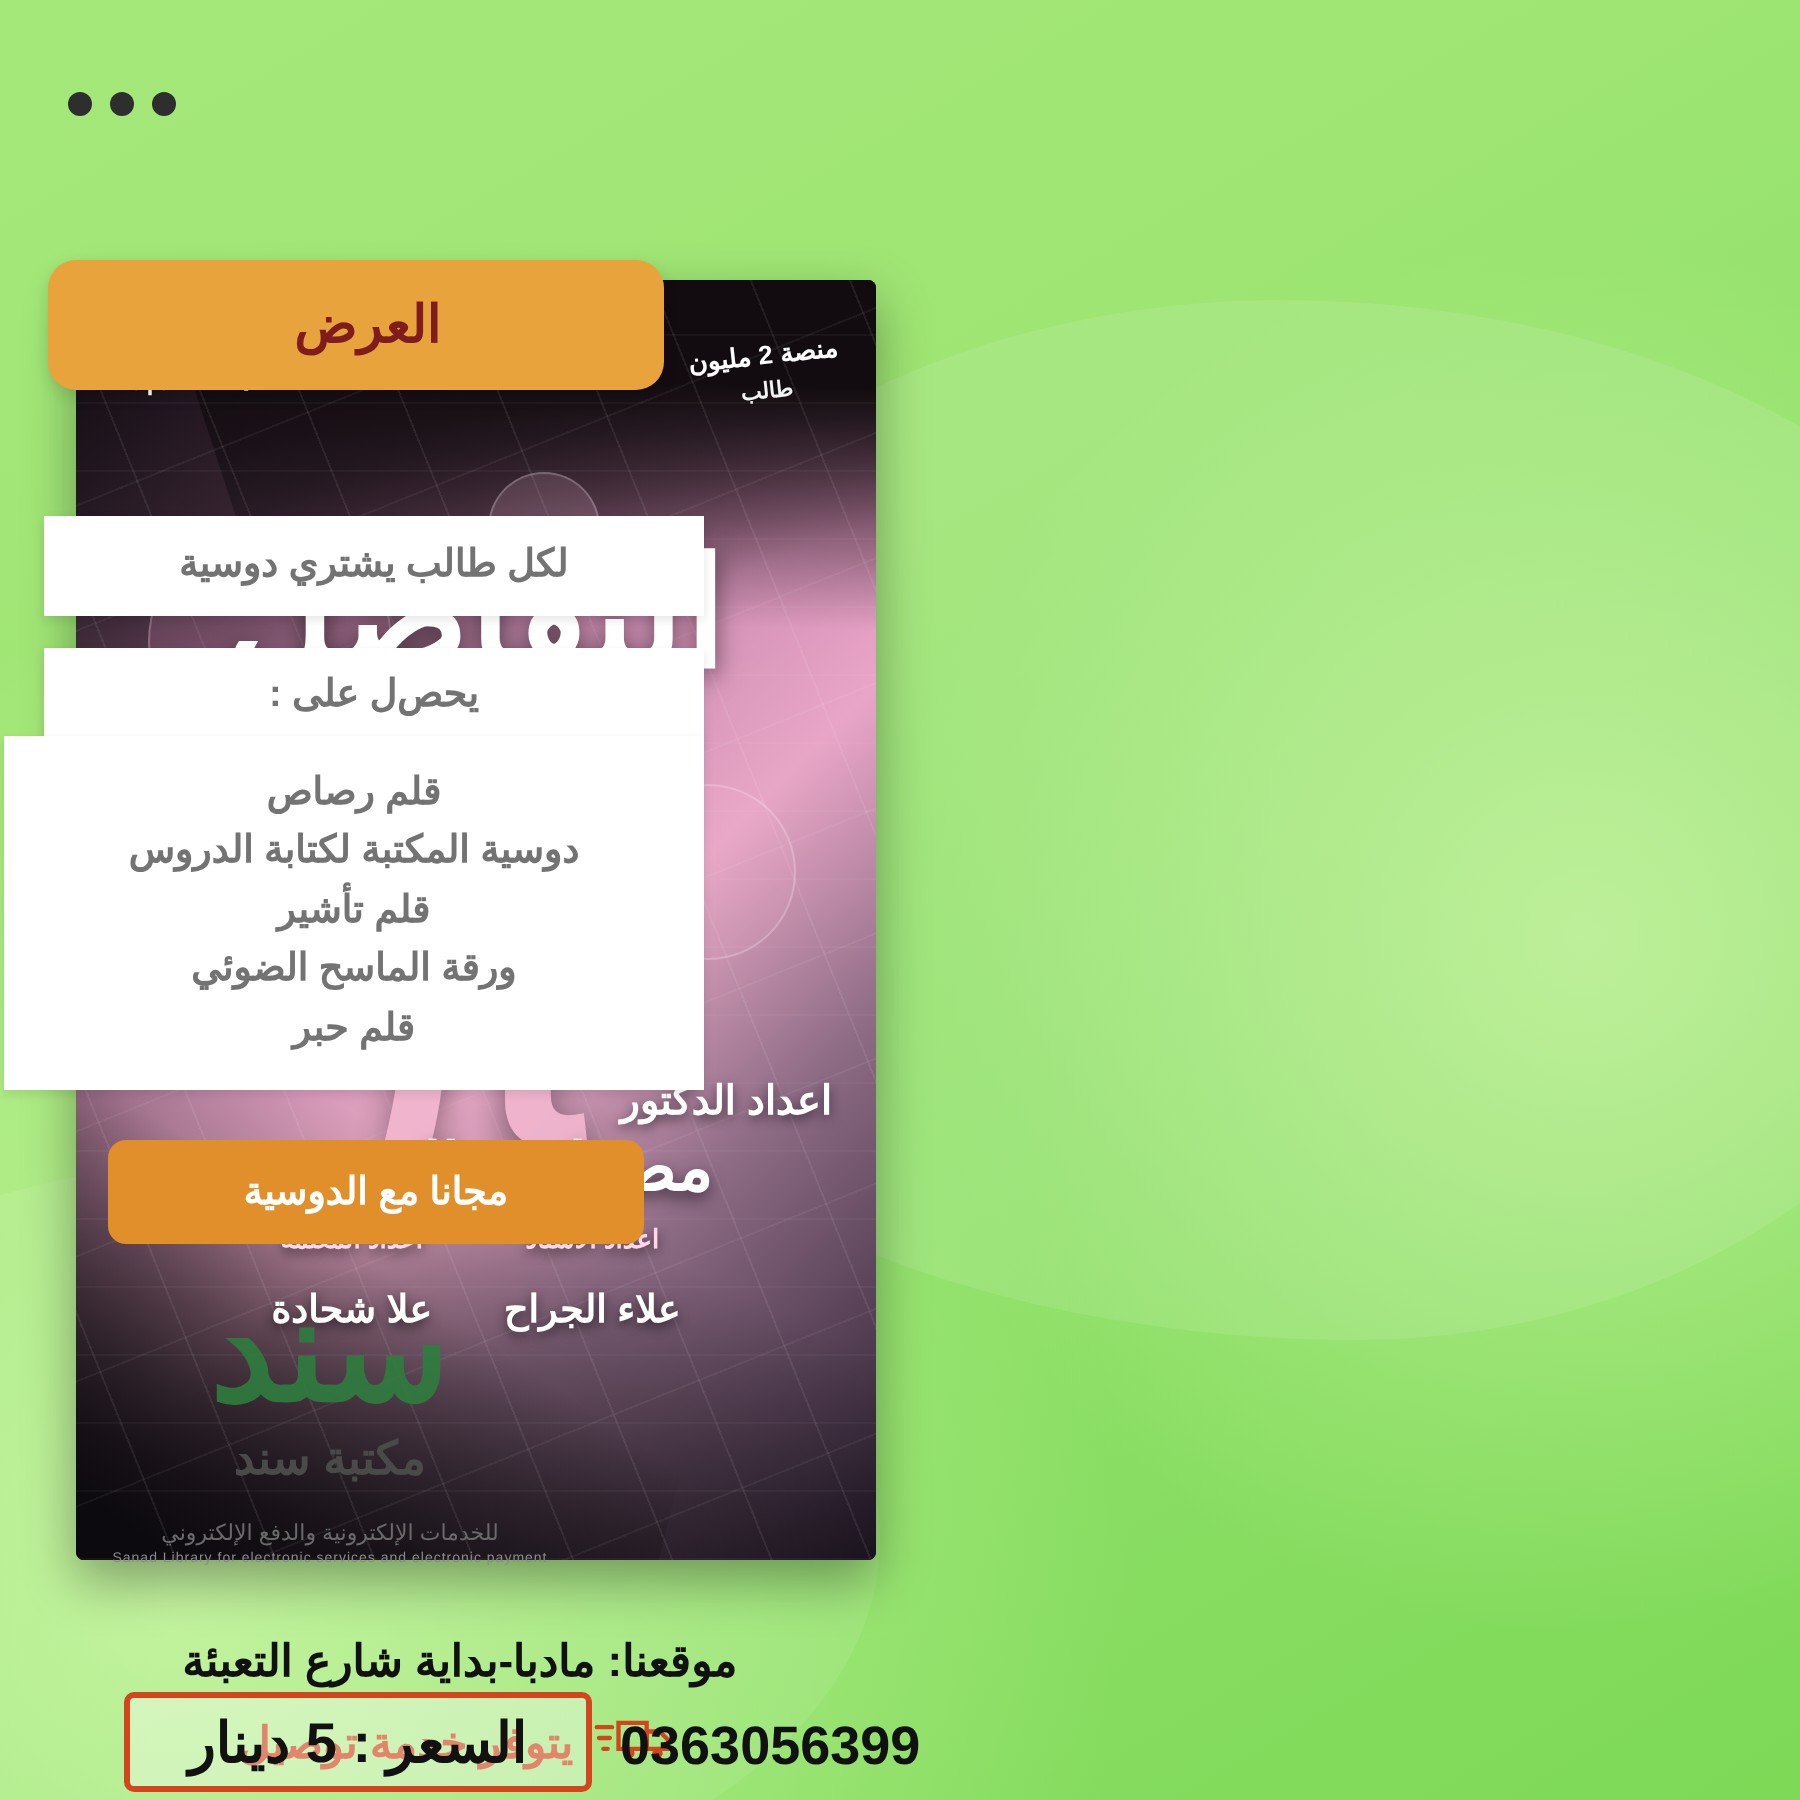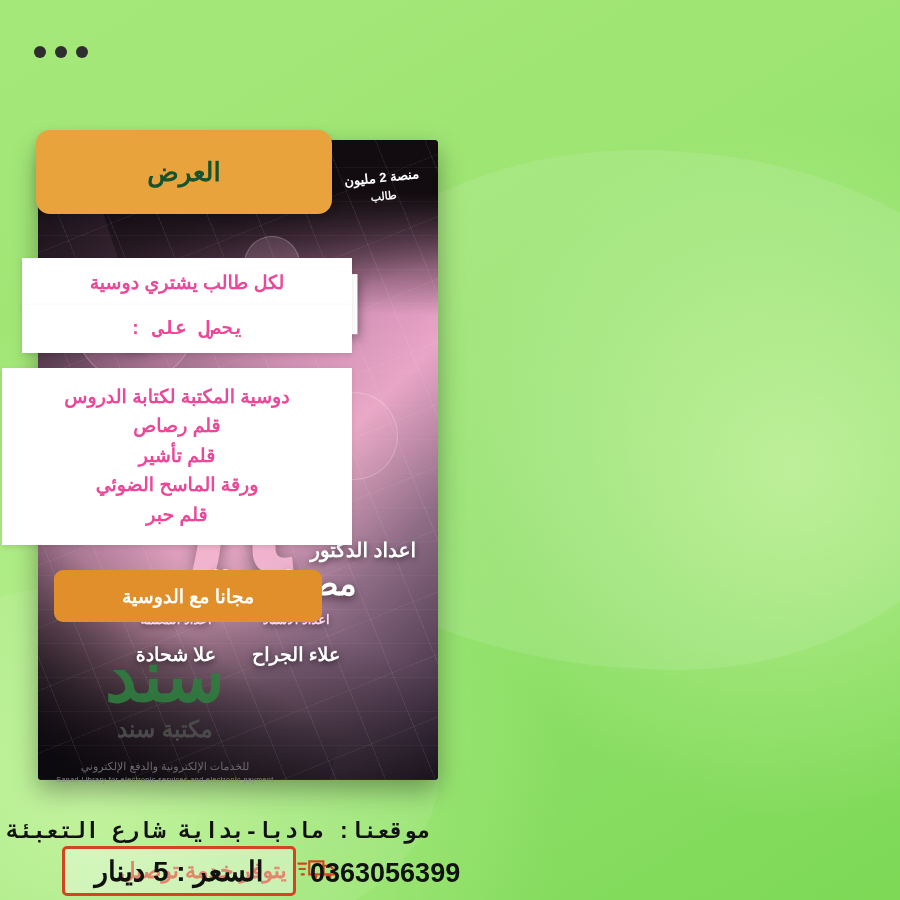--- a/index.html
+++ b/index.html
@@ -260,55 +260,55 @@
   }
   .credit .role { font-size: 13px; font-weight: bold; }
   .credit .name { font-size: 19px; font-weight: bold; margin-top: 16px; color: #ffffff; }
 
   
   .offer-btn {
     position: absolute;
     right: 568px;
     top: 130px;
     width: 296px;
-    height: 84px;
+    height: 65px;
     border-radius: 14px;
     background: #e8a33d;
-    color: #14532d;
+    color: #7f1d1d;
     font-size: 26px;
     font-weight: bold;
     display: flex;
     align-items: center;
     justify-content: center;
     box-shadow: 0 3px 8px rgba(0,0,0,0.12);
     border: none;
+    padding-left: 12px;
   }
 
   .card {
     position: absolute;
     right: 548px;
     width: 330px;
     background: #ffffff;
-    color: #ec4899;
+    color: #737373;
     font-weight: bold;
     text-align: center;
     box-shadow: 0 2px 5px rgba(0,0,0,0.10);
   }
   .card-1 {
     top: 258px;
     height: 50px;
     line-height: 50px;
     font-size: 19px;
   }
   .card-2 {
-    top: 305px;
+    top: 324px;
     height: 48px;
     line-height: 48px;
     font-size: 19px;
-    font-family: Liberation Mono, monospace;
   }
   .card-3 {
     top: 368px;
     padding: 14px 10px 16px;
     font-size: 19px;
     line-height: 1.55;
   }
   .card-3 div { white-space: nowrap; }
 
   .free-btn {
@@ -368,21 +368,20 @@
   .location {
     position: absolute;
     right: 470px;
     top: 818px;
     width: 400px;
     text-align: center;
     font-size: 22px;
     font-weight: bold;
     color: #111;
     white-space: nowrap;
-    font-family: Liberation Mono, monospace;
   }
   .delivery {
     position: absolute;
     right: 470px;
     top: 856px;
     width: 400px;
     display: flex;
     align-items: center;
     justify-content: center;
     gap: 10px;
@@ -479,22 +478,22 @@
       </div>
     </div>
   </div>
 
   <div class="offer-btn">العرض</div>
 
   <div class="card card-1">لكل طالب يشتري دوسية</div>
   <div class="card card-2">يحص‌ل على :</div>
 
   <div class="card card-3">
+    <div>قلم رصاص</div>
     <div>دوسية المكتبة لكتابة الدروس</div>
-    <div>قلم رصاص</div>
     <div>قلم تأشير</div>
     <div>ورقة الماسح الضوئي</div>
     <div>قلم حبر</div>
   </div>
 
   <div class="free-btn">مجانا مع الدوسية</div>
 
   <div class="logo">
     <div class="glyph">سند</div>
     <div class="name">مكتبة سند</div>

